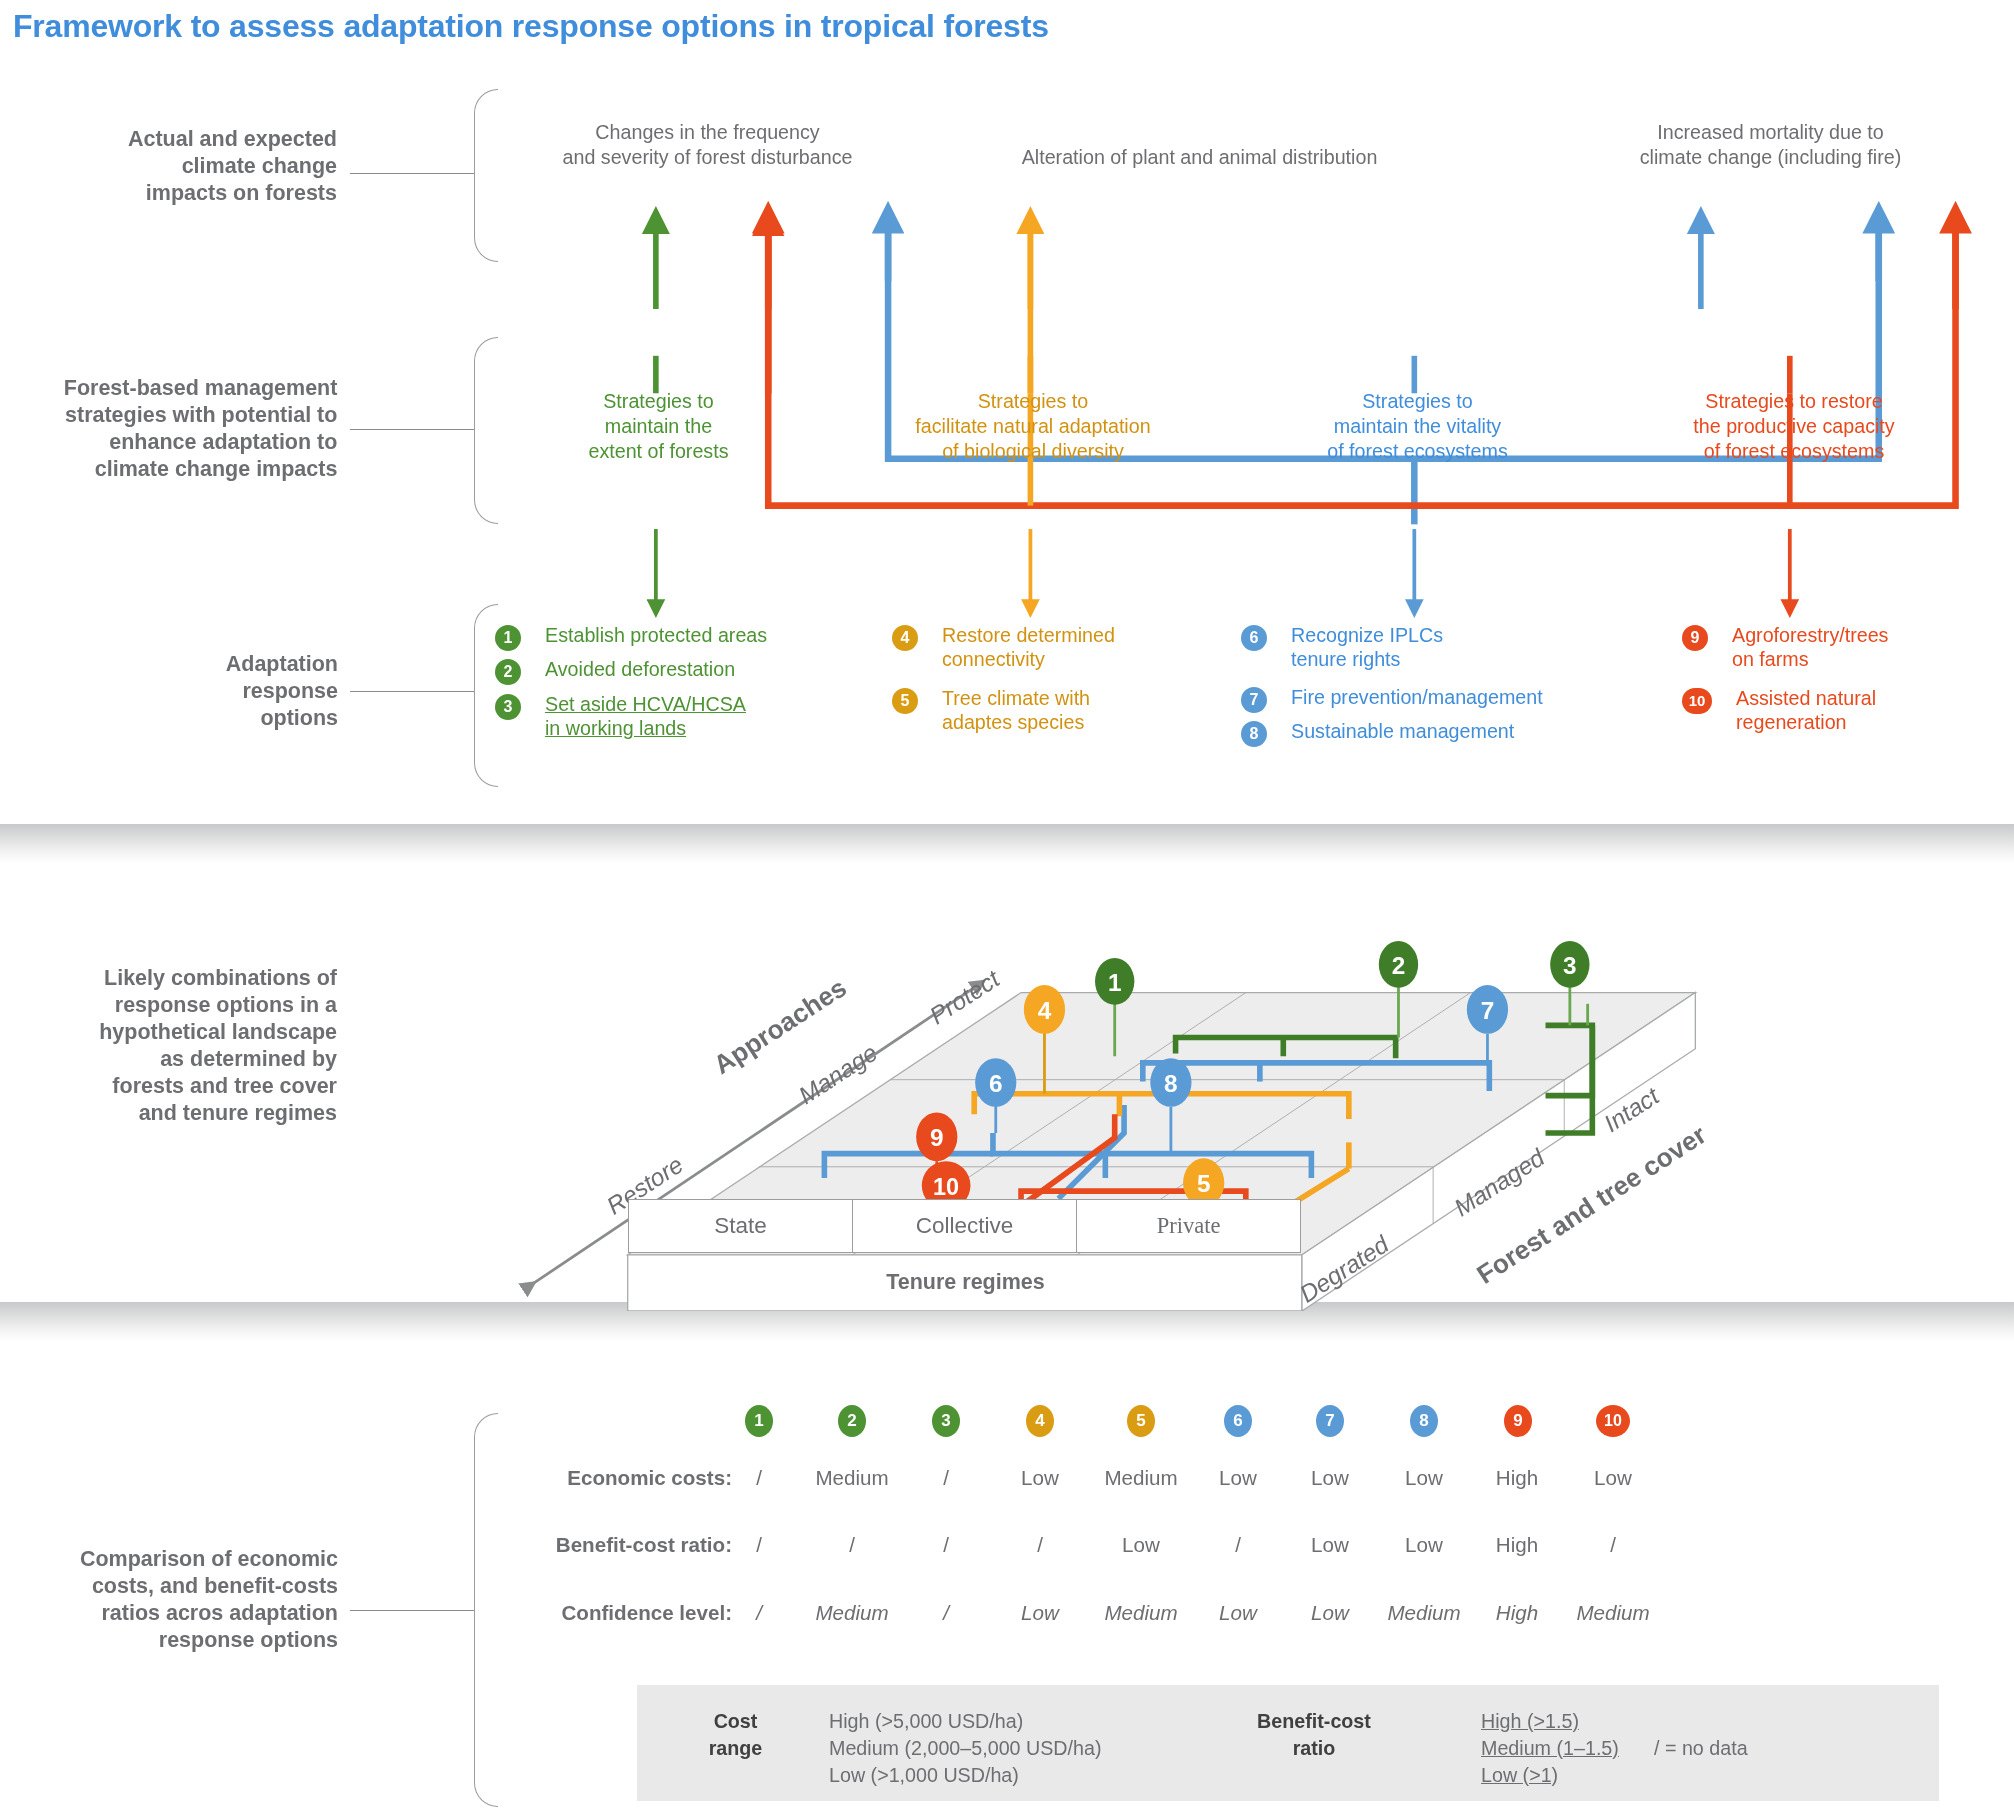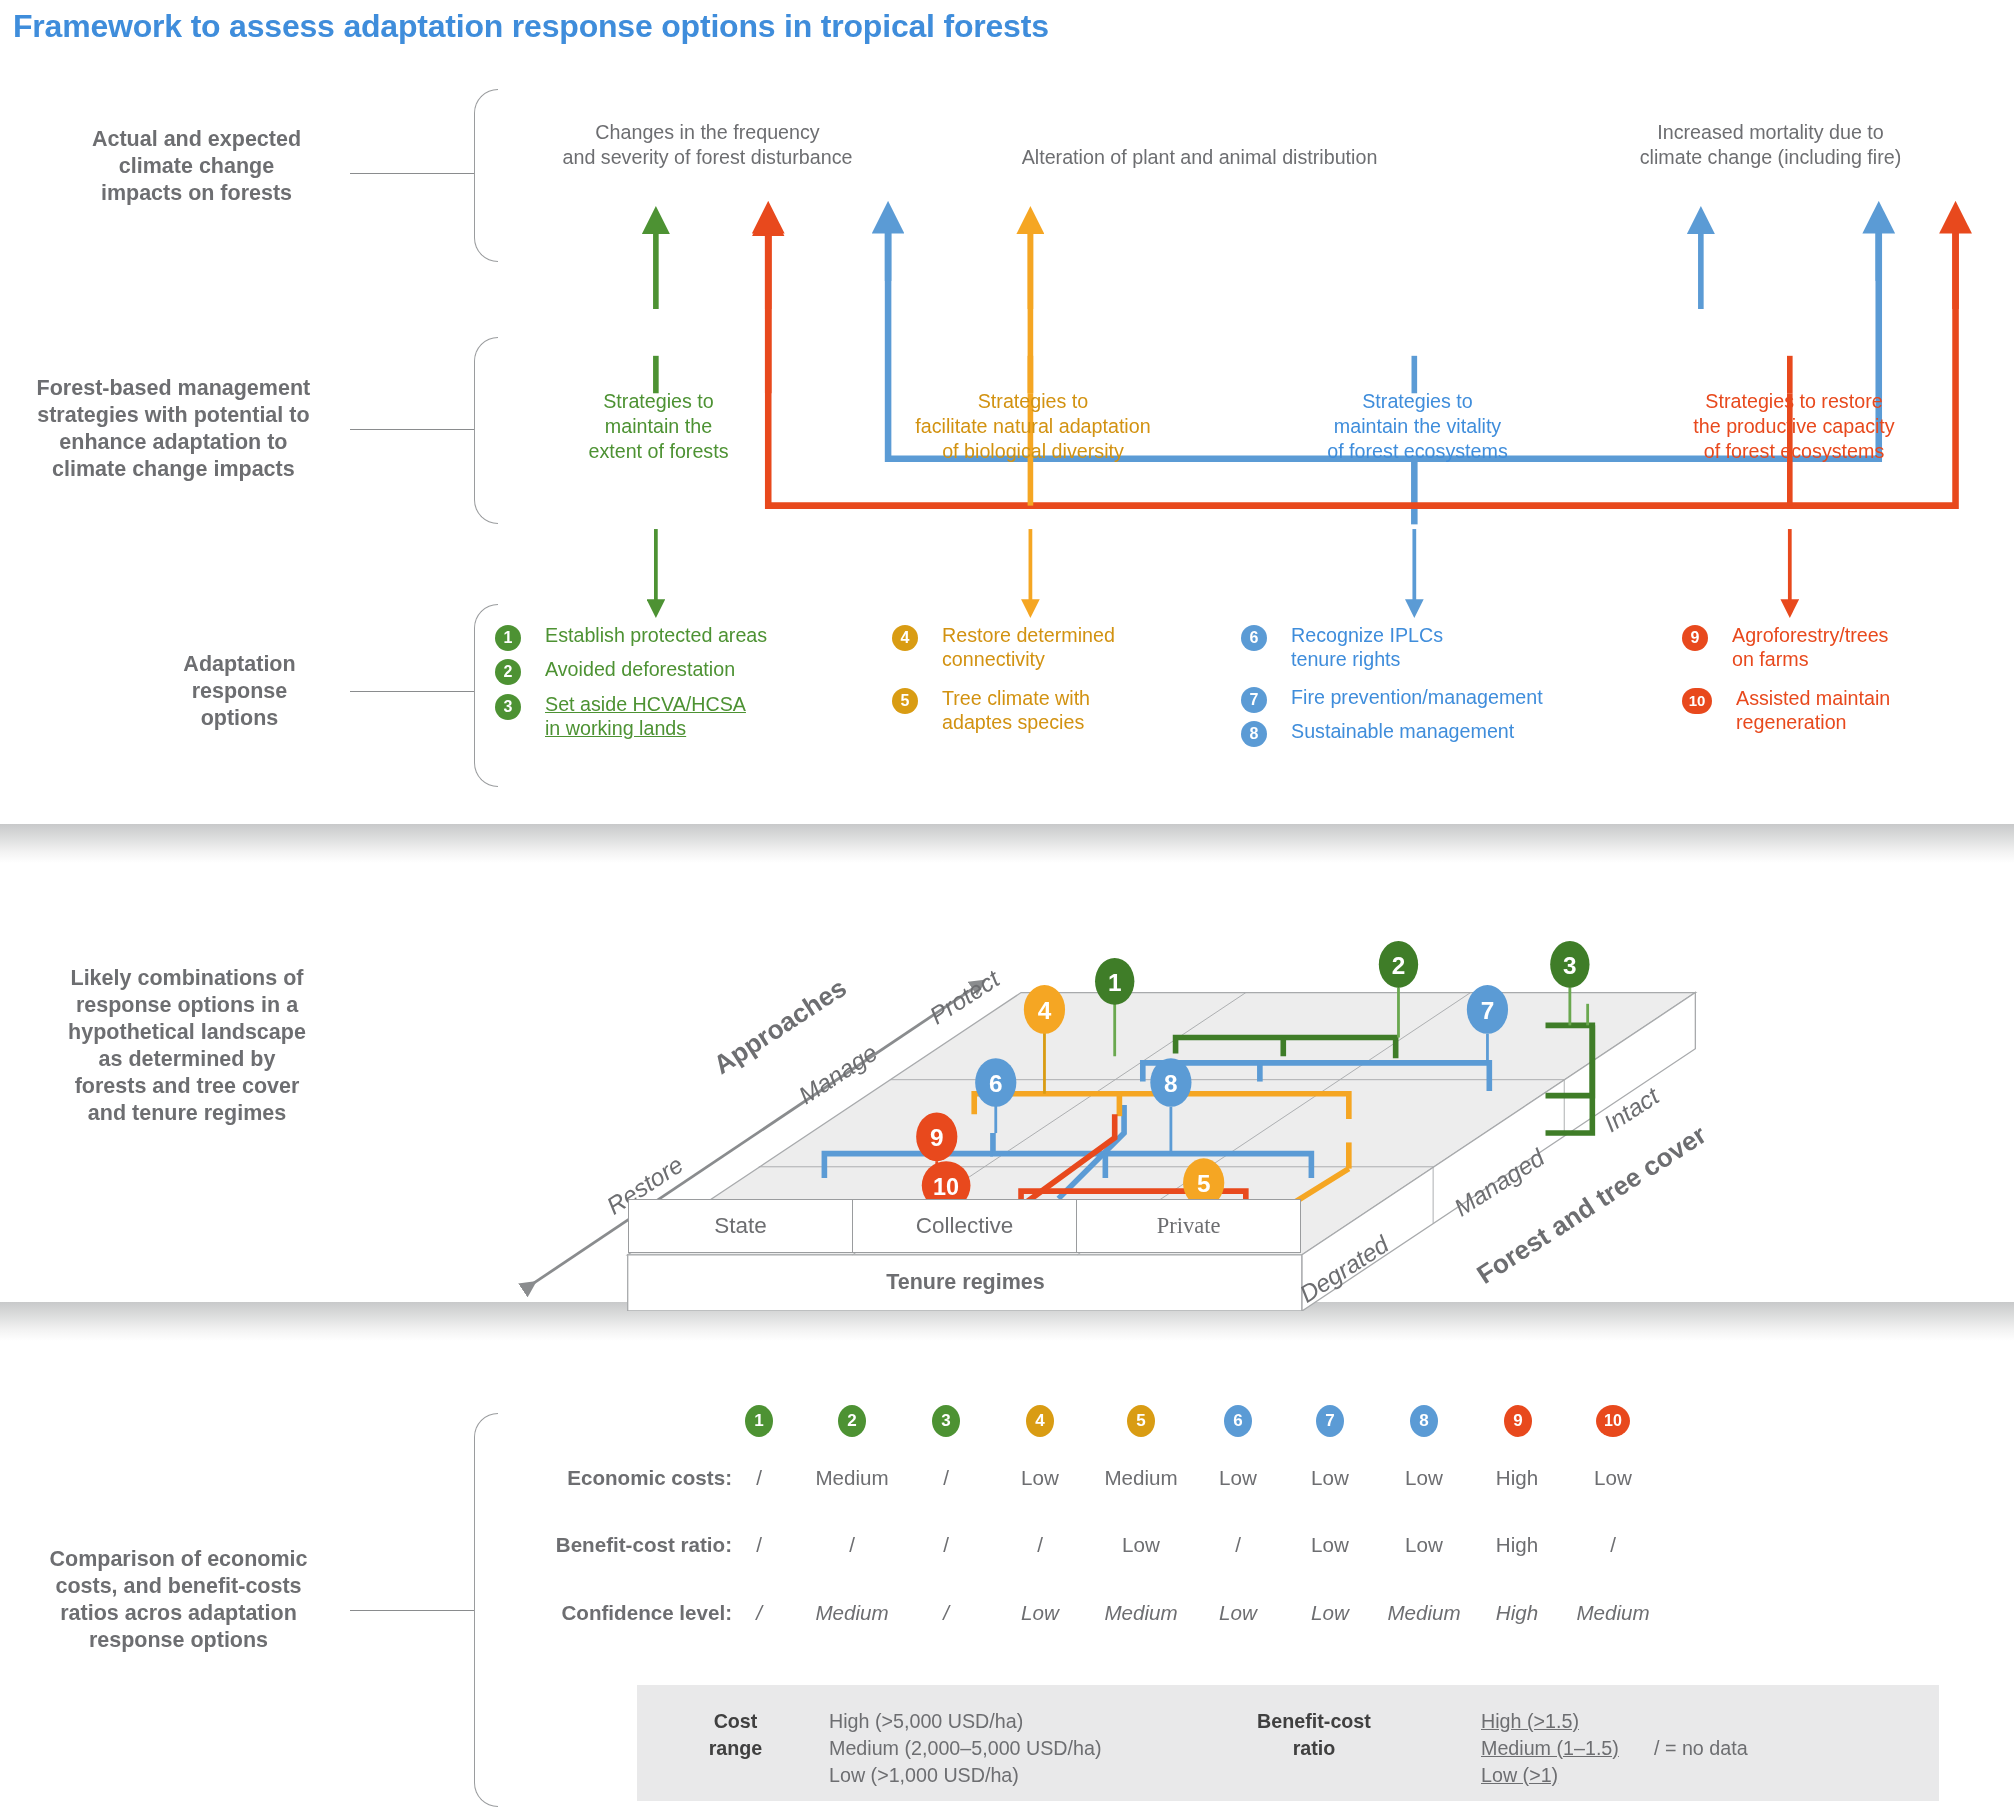--- a/index.html
+++ b/index.html
@@ -24,21 +24,21 @@
   }
 
   
   .band {
     left:0; width:2014px; height:39px;
     background:linear-gradient(to bottom, #c8c9ca 0%, #dcdddd 35%, #f2f2f2 70%, #ffffff 100%);
   }
 
   
   .rowlabel {
-    text-align:center;
+    text-align:right;
     font-weight:bold;
     font-size:21.5px;
     line-height:27px;
     color:#6d6e71;
   }
 
   
   .leadline { height:0.9px; background:#8a8c8e; }
 
   
@@ -294,21 +294,21 @@
 </div>
 
 <div class="abs" style="left:1682px; top:623px; width:309px;">
   <div class="optrow">
     <div class="badge c-red">9</div>
     <div class="opttext t-red" style="white-space:pre-line;">Agroforestry/trees
 on farms</div>
   </div>
   <div class="optrow" style="margin-top:15px;">
     <div class="badge c-red wide">10</div>
-    <div class="opttext t-red" style="white-space:pre-line;">Assisted maintain
+    <div class="opttext t-red" style="white-space:pre-line;">Assisted natural
 regeneration</div>
   </div>
 </div>
 
 <svg class="abs" id="panel3d" viewBox="0 0 2150 520" width="2014" height="487">
   <defs>
     <marker id="axA" viewBox="0 0 10 10" refX="8" refY="5" markerWidth="6" markerHeight="6" orient="auto">
       <path d="M0,0 L10,5 L0,10 z" fill="#8a8c8e"></path>
       </marker>
   </defs>

